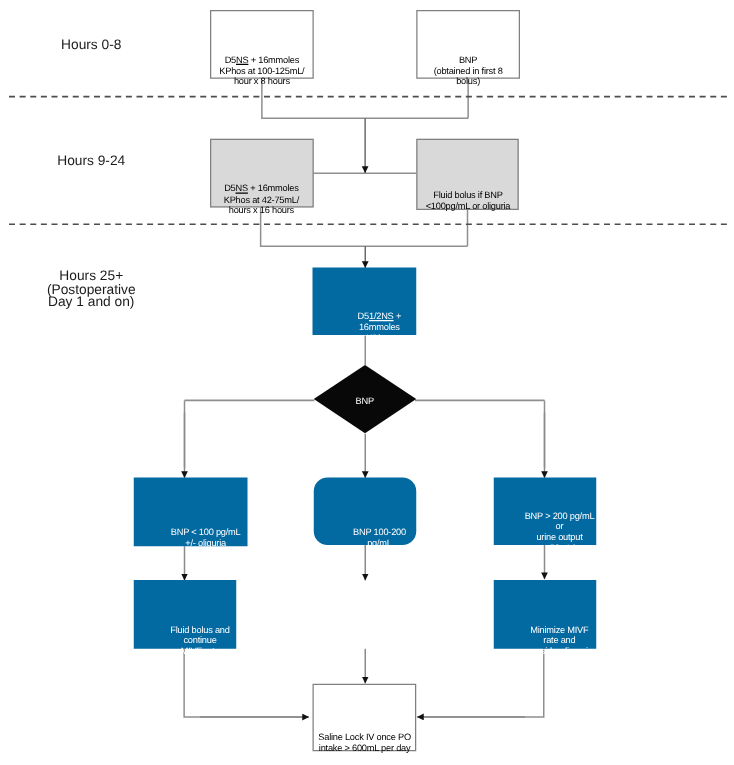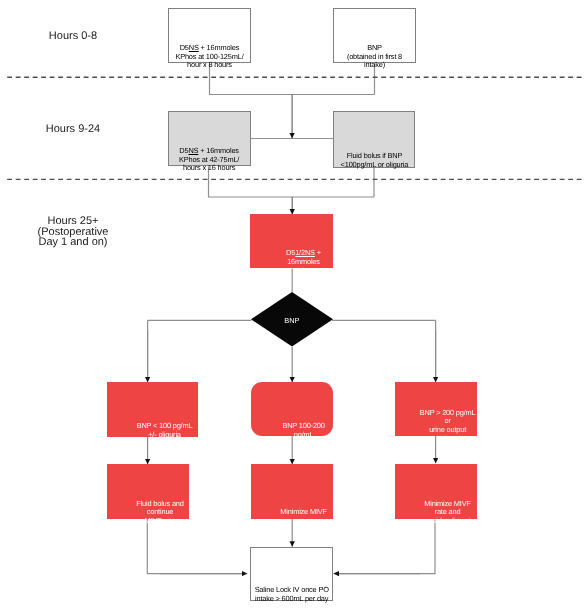--- a/index.html
+++ b/index.html
@@ -3,21 +3,21 @@
 <meta charset="utf-8">
 <title>Fluid Management Flowchart</title>
 <style>
   html,body{margin:0;padding:0;background:#ffffff;}
   body{width:587px;height:612px;overflow:hidden;font-family:"Liberation Sans",sans-serif;color:#000;-webkit-font-smoothing:antialiased;text-rendering:geometricPrecision;}
   #stage{position:relative;width:587px;height:612px;background:#fff;}
   .node{position:absolute;box-sizing:border-box;display:flex;align-items:center;justify-content:center;text-align:center;}
   .node .txt{display:block;width:100%;margin-top:41px;}
   .box-white{background:#ffffff;border:1px solid #808080;}
   .box-gray{background:#d9d9d9;border:1px solid #808080;}
-  .box-black{background:#ef4444;color:#ffffff;padding-left:24px;}
+  .box-black{background:#0369a1;color:#ffffff;padding-left:24px;}
   .phase-label{position:absolute;text-align:center;color:#1a1a1a;}
   .diamond{position:absolute;display:flex;align-items:center;justify-content:center;}
   .diamond svg{position:absolute;left:0;top:0;}
   .dtxt{position:relative;color:#fff;font-size:7.4px;letter-spacing:-0.1px;top:1px;}
   svg.wires{position:absolute;left:0;top:0;width:587px;height:612px;overflow:visible;}
   .node{font-size:7.4px;line-height:8.8px;letter-spacing:-0.18px;}
   .node .txt{padding-top:1.5px;}
   .node .l{display:block;}
   .phase-label{font-size:11px;line-height:10.6px;}
 </style>
@@ -86,21 +86,21 @@
       <span class="l"><span>D5</span><u>NS</u><span> + 16mmoles</span></span>
       <span class="l">KPhos at 100-125mL/</span>
       <span class="l">hour x 8 hours</span>
     </span>
   </div>
 
   <div class="node box-white" style="left:333.4px;top:8.4px;width:82.2px;height:54.8px;">
     <span class="txt">
       <span class="l">BNP</span>
       <span class="l">(obtained in first 8</span>
-      <span class="l">intake)</span>
+      <span class="l">bolus)</span>
     </span>
   </div>
 
   <div class="node box-gray" style="left:167.6px;top:111.4px;width:83px;height:54.8px;">
     <span class="txt">
       <span class="l"><span>D5</span><u>NS</u><span> + 16mmoles</span></span>
       <span class="l">KPhos at 42-75mL/</span>
       <span class="l">hours x 16 hours</span>
     </span>
   </div>
@@ -147,25 +147,20 @@
     </span>
   </div>
 
   <div class="node box-black" style="left:107px;top:464px;width:82px;height:55px;">
     <span class="txt">
       <span class="l">Fluid bolus and continue</span>
       <span class="l">MIVF rate</span>
     </span>
   </div>
 
-  <div class="node box-black" style="left:250.6px;top:464px;width:82px;height:54.5px;">
-    <span class="txt">
-      <span class="l">Minimize MIVF</span>
-    </span>
-  </div>
 
   <div class="node box-black" style="left:394.5px;top:464px;width:82px;height:55px;">
     <span class="txt">
       <span class="l">Minimize MIVF rate and</span>
       <span class="l">consider diuresis</span>
     </span>
   </div>
 
   <div class="node box-white" style="left:250.4px;top:546.7px;width:82.6px;height:54.2px;">
     <span class="txt">

